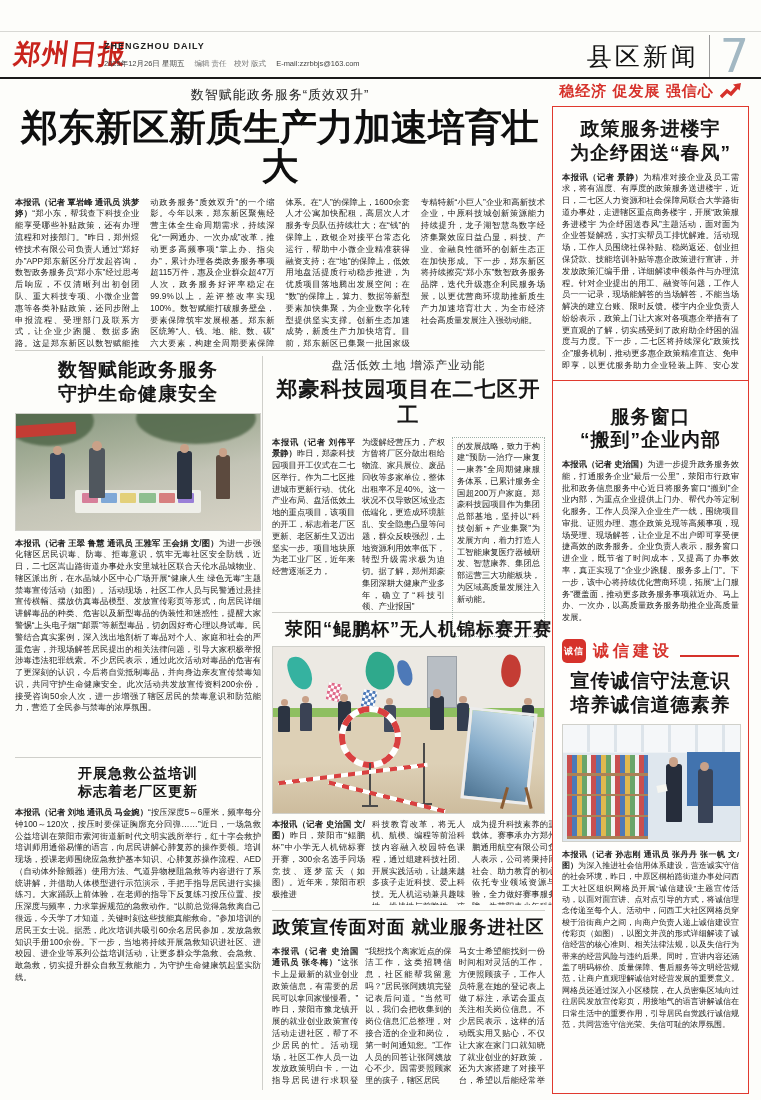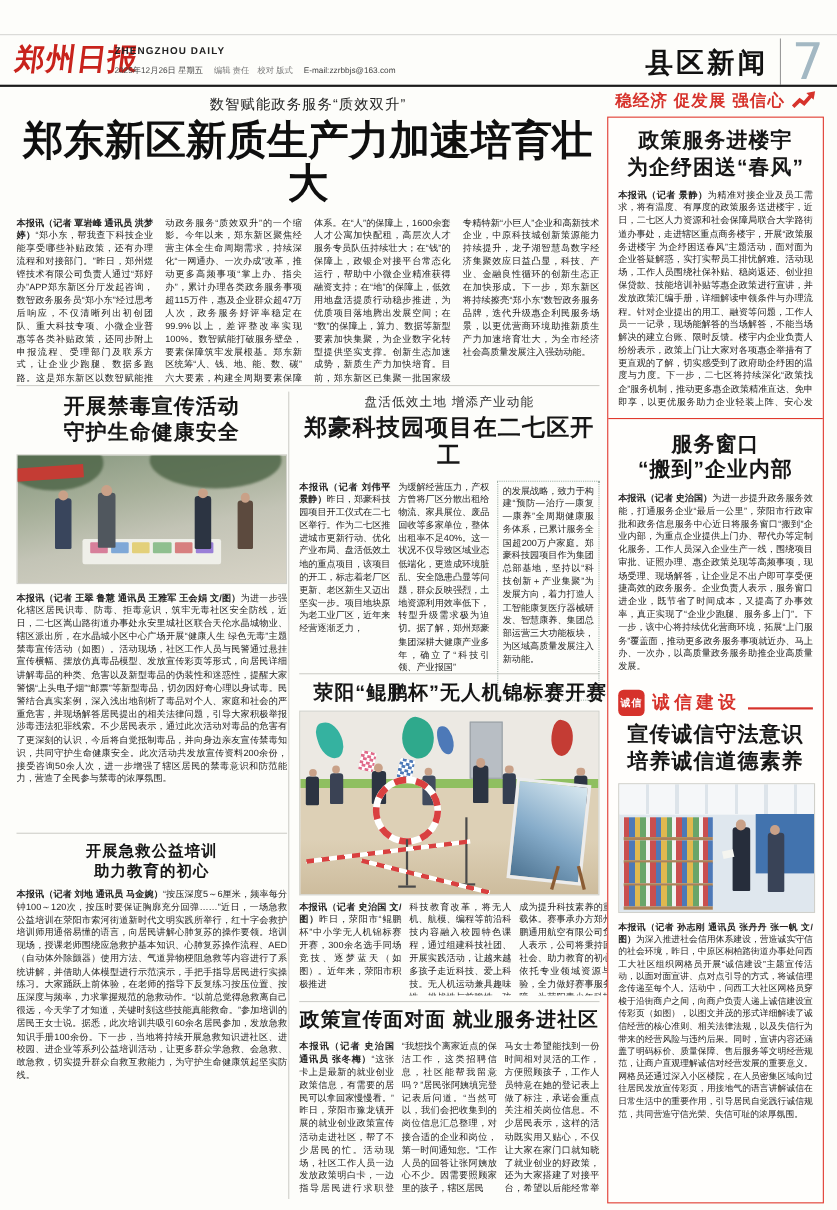--- a/index.html
+++ b/index.html
@@ -7,21 +7,21 @@
         font-family:"Liberation Sans","DejaVu Sans",sans-serif;color:#1c1c1c;overflow:hidden;}
   .abs{position:absolute;}
   
   .topline{position:absolute;top:31px;left:0;width:761px;height:1px;background:#d8d8d4;}
   .logo{position:absolute;left:14px;top:36px;font-family:"DejaVu Serif",serif;font-weight:bold;
         font-size:27px;color:#c8231c;transform:skewX(-7deg);letter-spacing:1px;}
   .mast-mid{position:absolute;left:104px;top:41px;}
   .mast-en{font-size:9px;font-weight:bold;color:#222;letter-spacing:1px;}
   .mast-date{margin-top:8px;font-size:7.5px;color:#444;display:flex;gap:10px;}
   .mast-right{position:absolute;right:12px;top:33px;display:flex;align-items:center;gap:10px;}
-  .sec-title{font-size:25px;font-weight:bold;color:#111;letter-spacing:3px;}
+  .sec-title{font-size:25px;font-weight:normal;color:#111;letter-spacing:3px;}
   .sec-sep{width:1px;height:42px;background:#9a9a9a;}
   .pageno{font-size:46px;color:#a3b8c3;font-family:"DejaVu Sans",sans-serif;line-height:1;}
   .mastrule{position:absolute;top:77px;left:0;width:761px;height:2px;background:#1b1b1b;}
   
   .kicker{text-align:center;font-size:13px;font-weight:normal;color:#222;letter-spacing:1px;}
   .bighead{text-align:center;font-size:37px;font-weight:bold;color:#0f0f0f;letter-spacing:0px;line-height:1.05;}
   .h2c{text-align:center;font-weight:bold;color:#161616;line-height:1.25;letter-spacing:1px;}
   .body-txt{font-size:8.3px;line-height:1.42;text-align:justify;color:#242424;overflow:hidden;
             text-justify:inter-ideograph;}
   .body-txt b{font-weight:bold;}
@@ -29,21 +29,21 @@
   .colrow{display:flex;gap:7px;}
   .colrow .c{flex:1;}
   .dotted-box{border:1px dotted #9fb0a8;padding:3px 4px;}
   .divider{background:#cfcfca;}
   
   .banner{position:absolute;left:552px;top:80px;width:197px;height:22px;display:flex;align-items:center;
           justify-content:center;gap:6px;color:#d6322b;font-weight:bold;font-size:15px;letter-spacing:1px;}
   .right-frame{position:absolute;left:552px;top:106px;width:195px;height:986px;
                border:1px solid #e0392e;background:#fffefc;}
   .rbox1{border-bottom:1px solid #e0392e;padding:10px 9px 8px;}
-  .rart{padding:12px 9px 6px;}
+  .rart{padding:24px 9px 6px;}
   .badge-row{display:flex;align-items:center;gap:7px;margin:8px 9px 0;}
   .seal{width:24px;height:24px;background:#d6322b;border-radius:5px;color:#fff;font-size:9px;
         font-weight:bold;display:flex;align-items:center;justify-content:center;letter-spacing:1px;}
   .badge-word{color:#d6322b;font-weight:bold;font-size:16px;letter-spacing:4px;}
   .badge-line{height:2px;background:#d6322b;flex:1;margin-top:10px;}
   
   .photo{position:relative;overflow:hidden;border:1px solid #d0d0ca;}
   .person{position:absolute;background:#2c3442;border-radius:3px 3px 1px 1px;}
   .person::before{content:"";position:absolute;top:-7px;left:18%;width:60%;padding-top:60%;
                   border-radius:50%;background:#c9a188;}
@@ -106,21 +106,21 @@
   </div>
 
   <div class="abs divider" style="left:15px;top:350px;width:530px;height:1px;"></div>
   <div class="abs divider" style="left:262px;top:356px;width:1px;height:734px;"></div>
   <div class="abs divider" style="left:15px;top:757px;width:246px;height:1px;"></div>
   <div class="abs divider" style="left:272px;top:612px;width:273px;height:1px;"></div>
   <div class="abs divider" style="left:272px;top:910px;width:273px;height:1px;"></div>
 
   <div class="abs" style="left:15px;top:358px;width:246px;">
     <div class="h2c" style="font-size:19px;">
-      <div>开展禁毒宣传活动</div>
+      <div>数智赋能政务服务</div>
       <div>守护生命健康安全</div>
     </div>
     <div class="photo ph-drug" style="margin-top:7px;width:244px;height:116px;">
       <div class="canopy" style="left:-12px;top:-18px;width:90px;height:50px;"></div>
       <div class="canopy" style="left:120px;top:-22px;width:120px;height:52px;"></div>
       <div class="drug-banner"></div>
       <div class="drug-table">
         <div class="drug-items">
           <span style="background:#d77f9a;"></span>
             <span style="background:#7fa8d7;"></span>
@@ -136,21 +136,21 @@
       <div class="person" style="left:82%;top:36%;width:14px;height:44px;background:#5c4a3e;"></div>
     </div>
     <div class="body-txt" style="margin-top:7px;height:215px;">
       <b>本报讯（记者 王翠 鲁慧 通讯员 王雅军 王会娟 文/图）</b><span>为进一步强化辖区居民识毒、防毒、拒毒意识，筑牢无毒社区安全防线，近日，二七区嵩山路街道办事处永安里城社区联合天伦水晶城物业、辖区派出所，在水晶城小区中心广场开展“健康人生 绿色无毒”主题禁毒宣传活动（如图）。活动现场，社区工作人员与民警通过悬挂宣传横幅、摆放仿真毒品模型、发放宣传彩页等形式，向居民详细讲解毒品的种类、危害以及新型毒品的伪装性和迷惑性，提醒大家警惕“上头电子烟”“邮票”等新型毒品，切勿因好奇心理以身试毒。民警结合真实案例，深入浅出地剖析了毒品对个人、家庭和社会的严重危害，并现场解答居民提出的相关法律问题，引导大家积极举报涉毒违法犯罪线索。不少居民表示，通过此次活动对毒品的危害有了更深刻的认识，今后将自觉抵制毒品，并向身边亲友宣传禁毒知识，共同守护生命健康安全。此次活动共发放宣传资料200余份，接受咨询50余人次，进一步增强了辖区居民的禁毒意识和防范能力，营造了全民参与禁毒的浓厚氛围。</span>
     </div>
   </div>
 
   <div class="abs" style="left:15px;top:765px;width:246px;">
     <div class="h2c" style="font-size:14px;">
       <div>开展急救公益培训</div>
-      <div>助力教育的初心</div>
+      <div>标志着老厂区更新</div>
     </div>
     <div class="body-txt" style="margin-top:7px;height:268px;">
       <b>本报讯（记者 刘地 通讯员 马金婉）</b><span>“按压深度5～6厘米，频率每分钟100～120次，按压时要保证胸廓充分回弹……”近日，一场急救公益培训在荥阳市索河街道新时代文明实践所举行，红十字会救护培训师用通俗易懂的语言，向居民讲解心肺复苏的操作要领。培训现场，授课老师围绕应急救护基本知识、心肺复苏操作流程、AED（自动体外除颤器）使用方法、气道异物梗阻急救等内容进行了系统讲解，并借助人体模型进行示范演示，手把手指导居民进行实操练习。大家踊跃上前体验，在老师的指导下反复练习按压位置、按压深度与频率，力求掌握规范的急救动作。“以前总觉得急救离自己很远，今天学了才知道，关键时刻这些技能真能救命。”参加培训的居民王女士说。据悉，此次培训共吸引60余名居民参加，发放急救知识手册100余份。下一步，当地将持续开展急救知识进社区、进校园、进企业等系列公益培训活动，让更多群众学急救、会急救、敢急救，切实提升群众自救互救能力，为守护生命健康筑起坚实防线。</span>
     </div>
   </div>
 
   <div class="abs" style="left:272px;top:358px;width:273px;">
     <div class="kicker" style="font-size:11.5px;font-weight:normal;color:#333;">盘活低效土地 增添产业动能</div>
     <div class="h2c" style="font-size:21px;margin-top:3px;">郑豪科技园项目在二七区开工</div>
     <div class="colrow" style="margin-top:8px;height:200px;">

